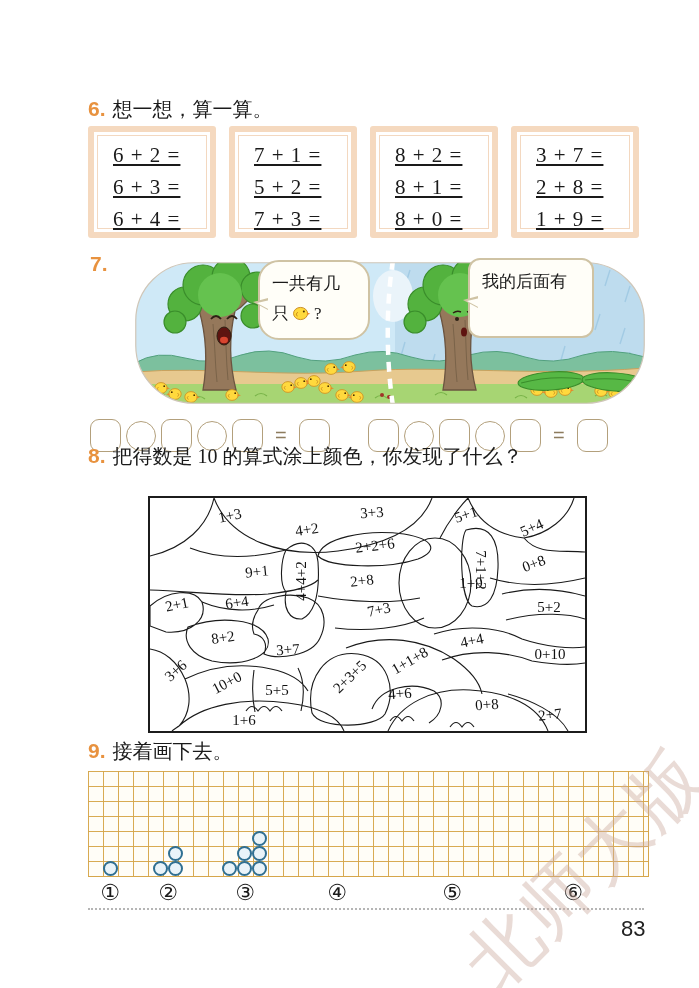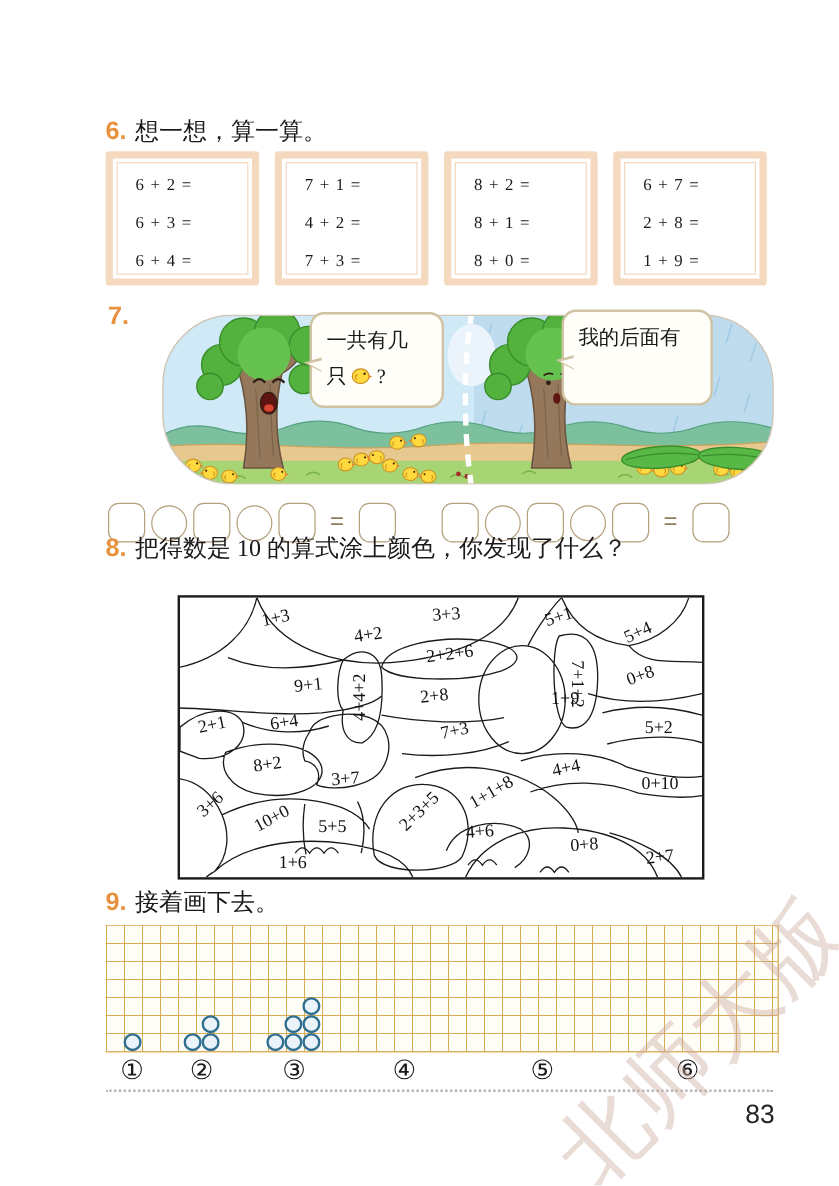--- a/index.html
+++ b/index.html
@@ -8,30 +8,30 @@
   
   .qhead{position:absolute;font-size:20px;white-space:nowrap;}
   .qnum{color:#e8923f;font-family:"Liberation Sans",sans-serif;font-weight:bold;
         font-size:21px;margin-right:7px;}
   
   .q6-boxes{position:absolute;left:88px;top:126px;display:flex;gap:13px;}
   .q6-box{box-sizing:border-box;width:128px;height:112px;background:#fff;
           border:6px solid #f5d9bf;border-radius:3px;
           box-shadow:inset 0 0 0 3px #ffffff, inset 0 0 0 4px #f3d8c0;
           padding:7px 0 0 19px;}
-  .eq-line{font-size:14px;line-height:32px;letter-spacing:1px;}
+  .eq-line{font-size:21px;line-height:32px;letter-spacing:1px;text-decoration:underline;}
   
   .scene-wrap{position:absolute;left:135px;top:262px;width:510px;height:142px;}
   .bubble{position:absolute;background:#fffef8;border:2px solid #cfc3a4;border-radius:12px;
           font-size:17px;line-height:30px;padding:7px 10px 5px 12px;box-sizing:border-box;}
   .bubble:before{content:"";position:absolute;left:-15px;top:36px;border:8px solid transparent;
           border-right:15px solid #cfc3a4;border-top-width:4px;}
   .bubble:after{content:"";position:absolute;left:-10px;top:38px;border:7px solid transparent;
           border-right:13px solid #fffef8;border-top-width:3px;}
-  .b1{left:123px;top:-2px;width:112px;height:80px;}
+  .b1{left:123px;top:-2px;width:112px;height:80px;border-radius:21px;}
   .b2{left:333px;top:-4px;width:126px;height:80px;}
   .chick-ic{vertical-align:-2px;margin:0 3px;}
   
   .slot-row{position:absolute;top:419px;display:flex;align-items:center;gap:5px;}
   .g1{left:90px;} .g2{left:368px;}
   .slot{box-sizing:border-box;display:inline-block;background:#fff;border:1.7px solid #b3a07c;}
   .slot.square{width:31px;height:33px;border-radius:9px;}
   .slot.circle{width:30px;height:30px;border-radius:50%;}
   .slot-eq{font-size:20px;color:#8d7c5e;margin:0 7px;font-family:"Liberation Sans",sans-serif;}
   
@@ -70,30 +70,30 @@
     <span class="qnum">6.</span><span>想一想，算一算。</span>
   </div>
   <div class="q6-boxes">
       <div class="q6-box">
         <div class="eq-line">6 + 2 =</div>
         <div class="eq-line">6 + 3 =</div>
         <div class="eq-line">6 + 4 =</div>
       </div>
       <div class="q6-box">
         <div class="eq-line">7 + 1 =</div>
-        <div class="eq-line">4 + 2 =</div>
+        <div class="eq-line">5 + 2 =</div>
         <div class="eq-line">7 + 3 =</div>
       </div>
       <div class="q6-box">
         <div class="eq-line">8 + 2 =</div>
         <div class="eq-line">8 + 1 =</div>
         <div class="eq-line">8 + 0 =</div>
       </div>
       <div class="q6-box">
-        <div class="eq-line">6 + 7 =</div>
+        <div class="eq-line">3 + 7 =</div>
         <div class="eq-line">2 + 8 =</div>
         <div class="eq-line">1 + 9 =</div>
       </div>
     </div>
 
   <div class="qhead" style="left:90px;top:252px;">
     <span class="qnum">7.</span>
   </div>
 
   <div class="scene-wrap">

